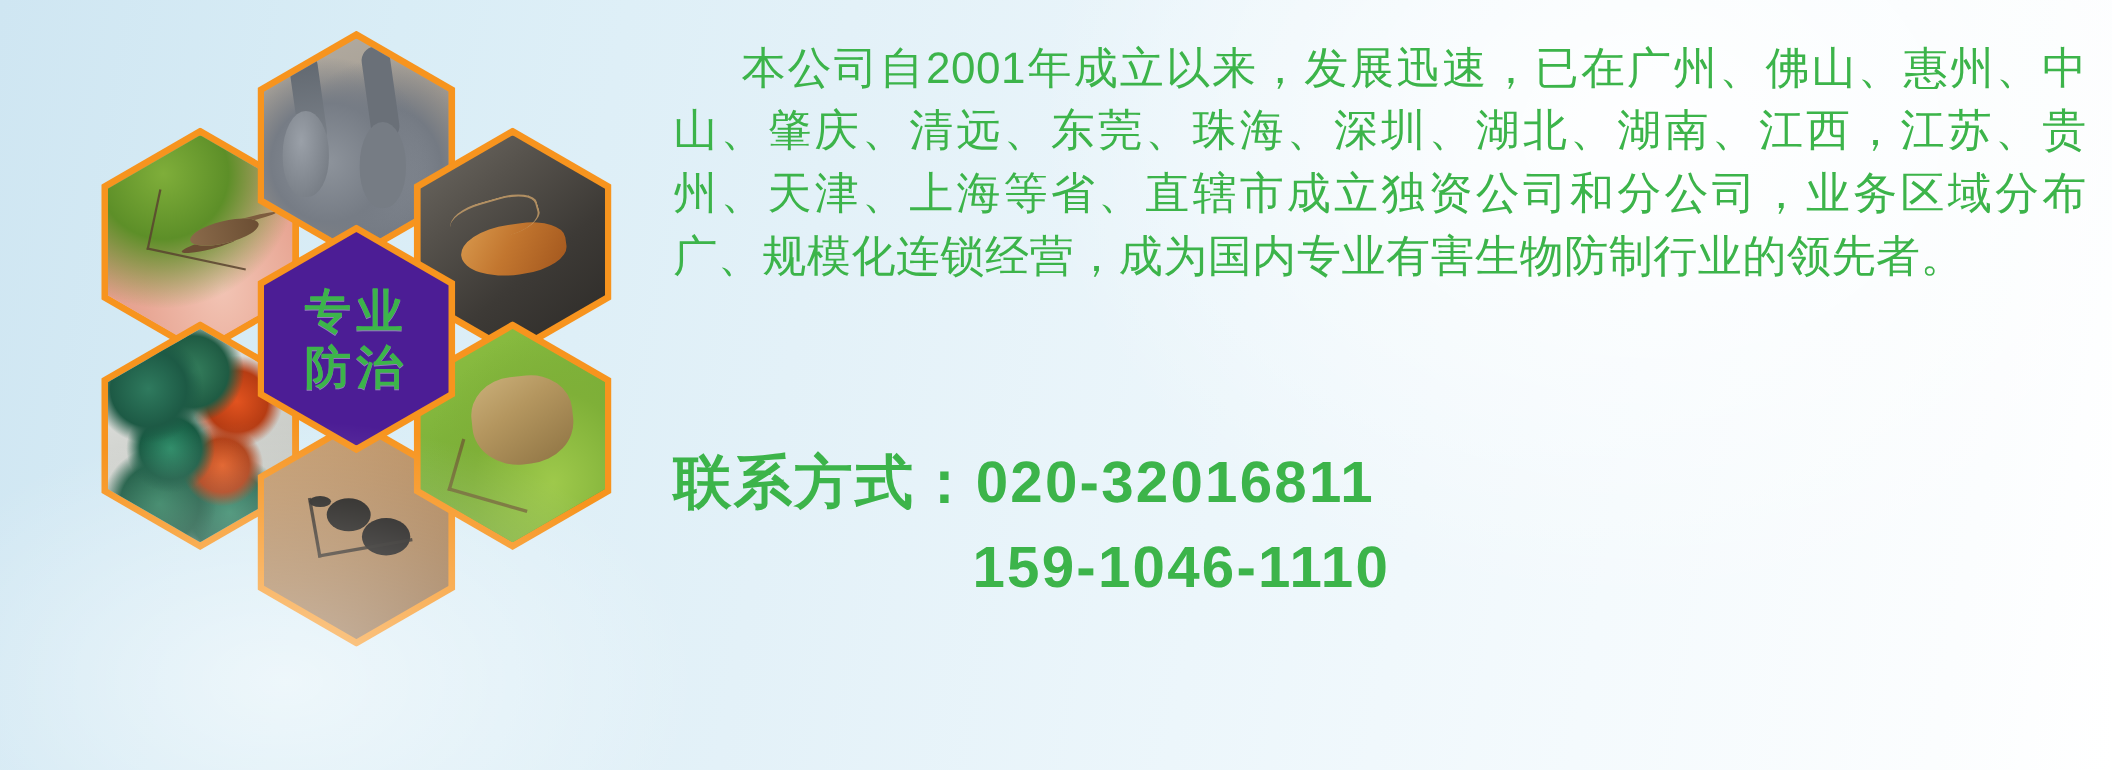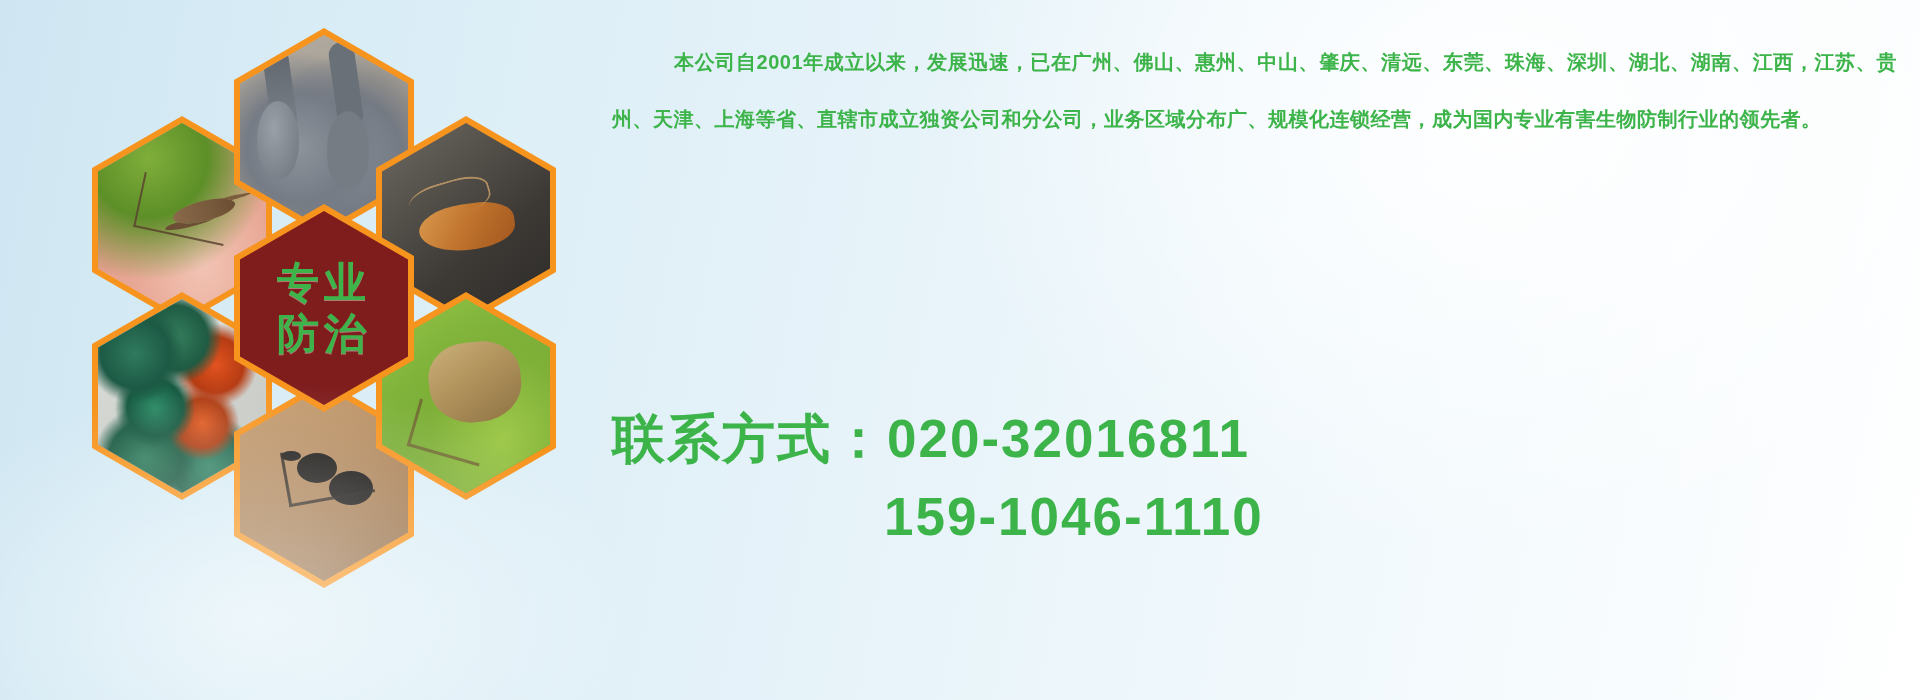--- a/index.html
+++ b/index.html
@@ -50,21 +50,21 @@
 
   
   .hex.pos-left     { left:  0px;  top:108px; }
   .hex.pos-top      { left:142px;  top: 20px; }
   .hex.pos-rtop     { left:284px;  top:108px; }
   .hex.pos-center   { left:142px;  top:196px; }
   .hex.pos-bleft    { left:  0px;  top:284px; }
   .hex.pos-bottom   { left:142px;  top:372px; }
   .hex.pos-rbot     { left:284px;  top:284px; }
 
-  .hex.pos-center .inner{ background:#7f1d1d; }
+  .hex.pos-center .inner{ background:#4c1d95; }
   .logo-text{
     position:relative; z-index:2;
     color:#3cb44a;
     font-weight:bold;
     font-size:42px;
     line-height:1.22;
     letter-spacing:5px;
     text-align:center;
     text-shadow:0 1px 0 rgba(255,255,255,.4);
   }
@@ -178,22 +178,22 @@
   }
 
   
   #copy{
     position:absolute;
     left:612px; top:34px;
     width:1290px;
   }
   #intro-paragraph{
     color:#3cb44a;
-    font-size:20px;
-    font-weight:bold;
+    font-size:40px;
+    font-weight:normal;
     line-height:57px;
     text-indent:62px;
     letter-spacing:0.5px;
     width:1285px;
     text-align:justify;
     text-justify:inter-ideograph;
   }
   #contact-block{
     position:absolute;
     left:612px; top:400px;

